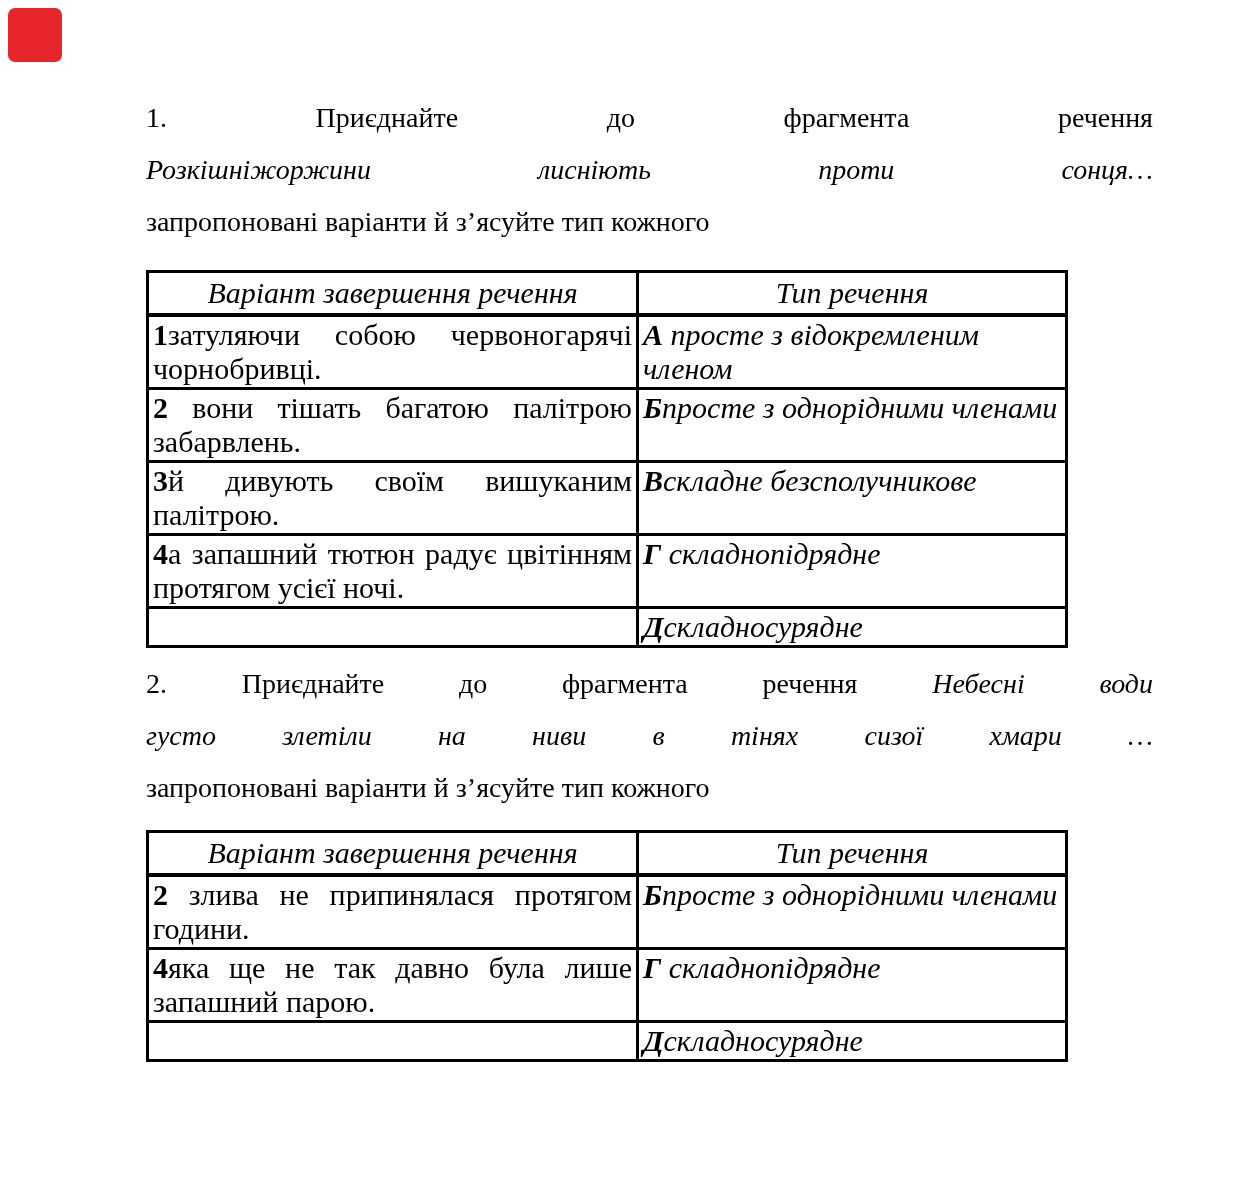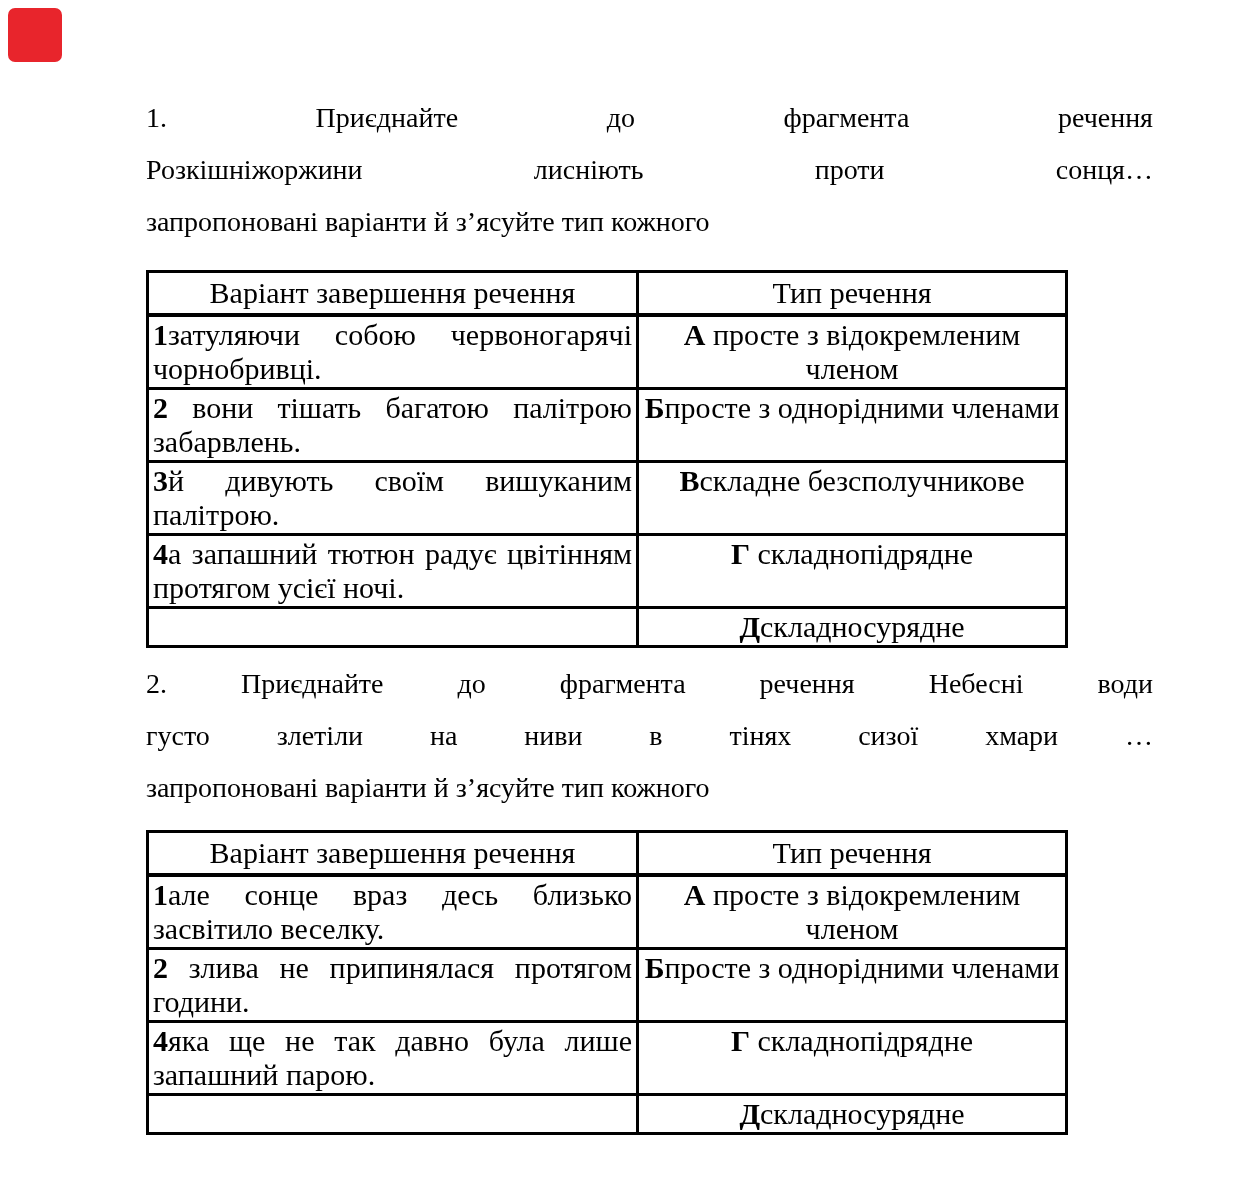--- a/index.html
+++ b/index.html
@@ -26,50 +26,51 @@
     left: 146px;
     top: 92px;
     width: 1007px;
   }
   .heading {
     font-size: 28px;
     line-height: 52px;
   }
   .hline { text-align: justify; }
   .hline.stretch { text-align-last: justify; text-justify: inter-word; }
-  .it { }
+  .it { font-style: italic; }
   table {
     border-collapse: collapse;
     table-layout: fixed;
     width: 919px;
     border: 3px solid #000;
   }
   table.t1 { margin-top: 22px; }
   table.t2 { margin-top: 16px; }
   col.c1 { width: 490px; }
   col.c2 { width: 429px; }
   th, td {
     border: 3px solid #000;
     font-size: 30px;
     line-height: 34px;
     padding: 1px 4px;
     vertical-align: top;
     overflow: hidden;
   }
   th {
     font-weight: normal;
+    font-style: italic;
     text-align: center;
     height: 38px;
     vertical-align: middle;
     border-bottom: 4px solid #000;
   }
   td.vcell { text-align: left; }
   .vl1 { text-align: justify; text-align-last: justify; text-justify: inter-word; height: 34px; }
   .vl2 { text-align: left; height: 34px; }
-  td.tcell { text-align: center; }
+  td.tcell { text-align: left; font-style: italic; }
   tr.two td { height: 68px; }
   tr.last td { height: 33px; }
   b { font-weight: bold; }
 </style>
 </head>
 <body>
 
 <div class="red-marker"></div>
 
 <div class="content">
@@ -148,27 +149,20 @@
         <col class="c1">
         <col class="c2">
       </colgroup>
     <tbody>
         <tr>
       <th>Варіант завершення речення</th>
       <th>Тип речення</th>
     </tr>
     <tr class="two">
       <td class="vcell">
-        <div class="vl1"><b>1</b><span>але сонце враз десь близько</span></div>
-        <div class="vl2">засвітило веселку.</div>
-      </td>
-      <td class="tcell"><b>А</b><span> просте з відокремленим членом</span></td>
-    </tr>
-    <tr class="two">
-      <td class="vcell">
         <div class="vl1"><b>2</b><span> злива не припинялася протягом</span></div>
         <div class="vl2">години.</div>
       </td>
       <td class="tcell"><b>Б</b><span>просте з однорідними членами</span></td>
     </tr>
     <tr class="two">
       <td class="vcell">
         <div class="vl1"><b>4</b><span>яка ще не так давно була лише</span></div>
         <div class="vl2">запашний парою.</div>
       </td>

